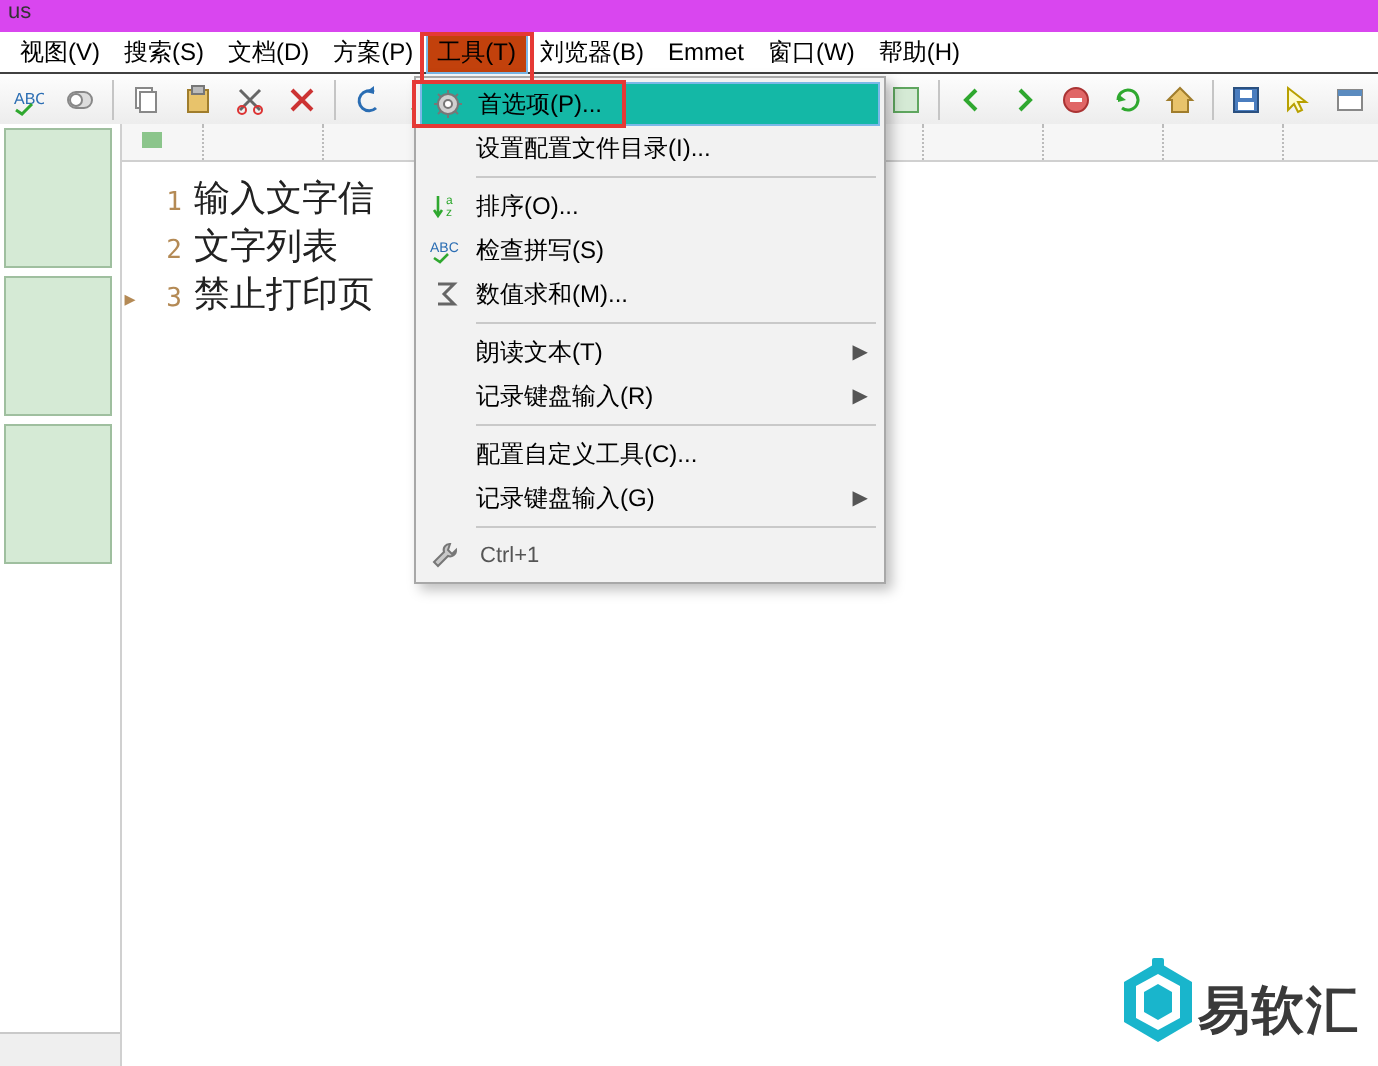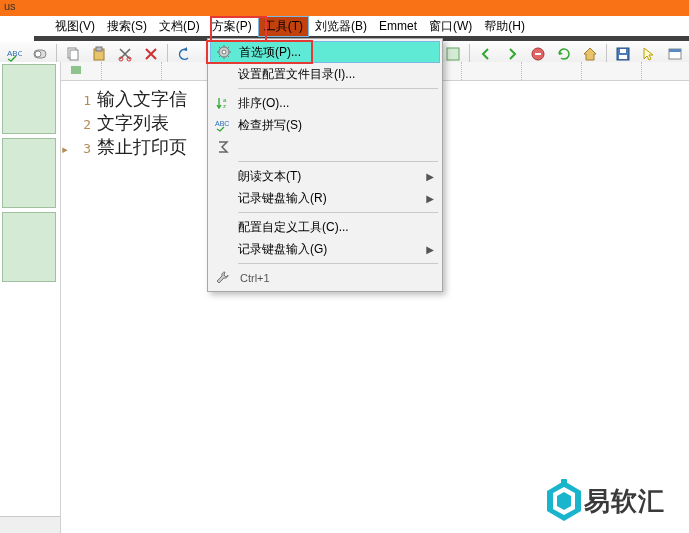--- a/index.html
+++ b/index.html
@@ -1,18 +1,18 @@
 <!DOCTYPE html>
 <html><head>
 <meta charset="utf-8">
 <style>
   html,body{margin:0;padding:0;font-family:"Microsoft YaHei","SimSun",sans-serif;font-size:12px;background:#fff;color:#000;}
   .app{width:689px;height:533px;position:relative;overflow:hidden;background:#fff;}
-  .titlebar{height:16px;padding:0 4px;font-size:11px;color:#333;background:#f97316;}
-  .menubar{height:20px;display:flex;align-items:center;gap:0;padding:0 15px;border-bottom:5px solid #404040;margin-left:34px;}
+  .titlebar{height:16px;padding:0 4px;font-size:11px;color:#333;background:#d946ef;}
+  .menubar{height:20px;display:flex;align-items:center;gap:0;padding:0 4px;border-bottom:1px solid #404040;}
   .menu-item{padding:2px 6px;cursor:pointer;white-space:nowrap;}
   .menu-item.open{background:#c2410c;border:1px solid #7bb8e8;padding:1px 5px;}
   .hl-red{position:absolute;border:2px solid #e53935;pointer-events:none;z-index:50;}
   .hl-tools{left:210px;top:16px;width:53px;height:22px;}
   .hl-pref{left:206px;top:40px;width:103px;height:20px;}
   .toolbar{height:26px;background:linear-gradient(#fdfdfd,#ececec);border-bottom:1px solid #c9c9c9;display:flex;align-items:center;padding:0 2px;gap:2px;}
   .tbtn{width:22px;height:22px;display:flex;align-items:center;justify-content:center;border:1px solid transparent;border-radius:2px;}
   .tsep{width:1px;height:20px;background:#c5c5c5;margin:0 2px;}
   .workspace{position:absolute;left:0;top:62px;right:0;bottom:0;display:flex;}
   .leftcol{width:60px;background:#fff;border-right:1px solid #d0d0d0;display:flex;flex-direction:column;}
@@ -24,28 +24,28 @@
   .ruler .g{position:absolute;left:10px;top:4px;width:10px;height:8px;background:#8bc58b;}
   .ruler .tick{position:absolute;top:0;height:18px;border-left:1px dotted #bbb;}
   .text-area{flex:1;background:#fff;padding:6px 0 0 0;overflow:hidden;}
   .line{display:flex;height:24px;align-items:baseline;}
   .lno{width:22px;text-align:right;color:#b48a55;font-size:13px;padding-right:6px;font-family:Consolas,monospace;}
   .ltxt{font-size:18px;font-family:Liberation Mono, monospace;color:#222;}
   .marker{width:8px;display:flex;align-items:center;justify-content:center;color:#b48a55;font-size:11px;}
   
   .dropdown{position:absolute;left:207px;top:38px;width:230px;background:#f2f2f2;border:1px solid #a8a8a8;box-shadow:3px 3px 6px rgba(0,0,0,.25);z-index:40;padding:2px;}
   .drow{display:flex;align-items:center;height:22px;padding:0 6px 0 2px;cursor:pointer;}
-  .drow.sel{background:#5eead4;border:1px solid #7bb8e8;height:20px;justify-content:flex-end;}
+  .drow.sel{background:#14b8a6;border:1px solid #7bb8e8;height:20px;justify-content:flex-end;}
   .dicon{width:22px;height:18px;display:flex;align-items:center;justify-content:center;flex-shrink:0;}
   .dlabel{flex:1;padding-left:4px;white-space:nowrap;}
   .dshort{color:#555;font-size:11px;padding-left:6px;}
   .darrow{color:#555;font-size:10px;}
   .dsep{height:1px;background:#c9c9c9;margin:3px 2px 3px 28px;}
   
-  .watermark{position:absolute;right:24px;bottom:10px;display:flex;align-items:center;gap:0;z-index:5;}
+  .watermark{position:absolute;right:9px;bottom:10px;display:flex;align-items:flex-end;gap:0;z-index:5;}
   .wm-text{font-size:26px;font-weight:700;color:#3a3a3a;font-family:"Microsoft YaHei",sans-serif;letter-spacing:1px;}
   
   .ic{width:16px;height:16px;}
 </style>
 </head>
 <body>
 
 <div class="app">
 
   <div class="titlebar">
@@ -212,20 +212,21 @@
           </svg>
         </span>
       <span class="dlabel">检查拼写(S)</span>
     </div>
     <div class="drow">
       <span class="dicon">
           <svg class="ic" viewBox="0 0 16 16">
             <path d="M4 3 L12 3 L7 8 L12 13 L4 13" fill="none" stroke="#666" stroke-width="1.5"></path>
           </svg>
         </span>
+      <span class="dlabel">数值求和(M)...</span>
     </div>
     <div class="dsep"></div>
     <div class="drow">
       <span class="dicon"></span>
       <span class="dlabel">朗读文本(T)</span>
       <span class="darrow">▶</span>
     </div>
     <div class="drow">
       <span class="dicon"></span>
       <span class="dlabel">记录键盘输入(R)</span>

